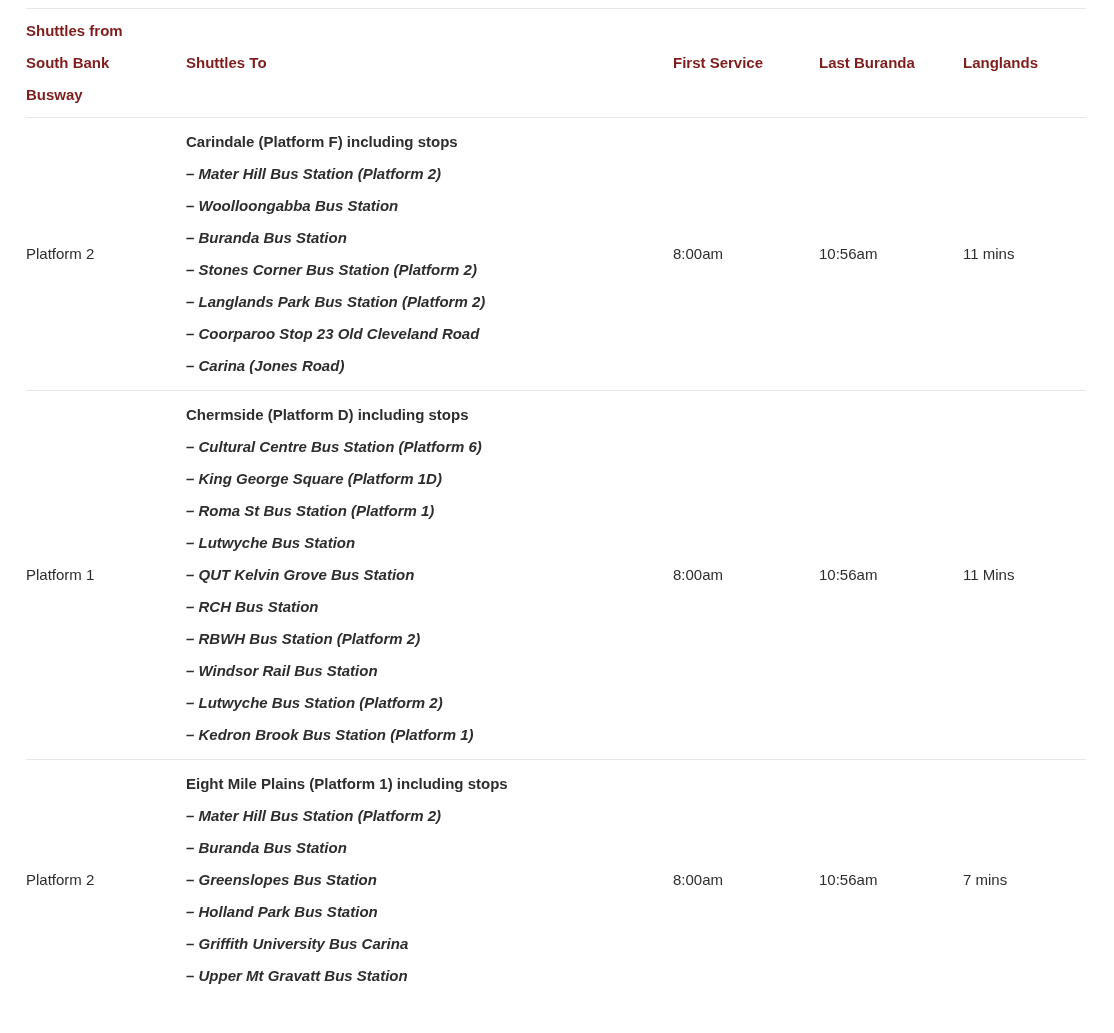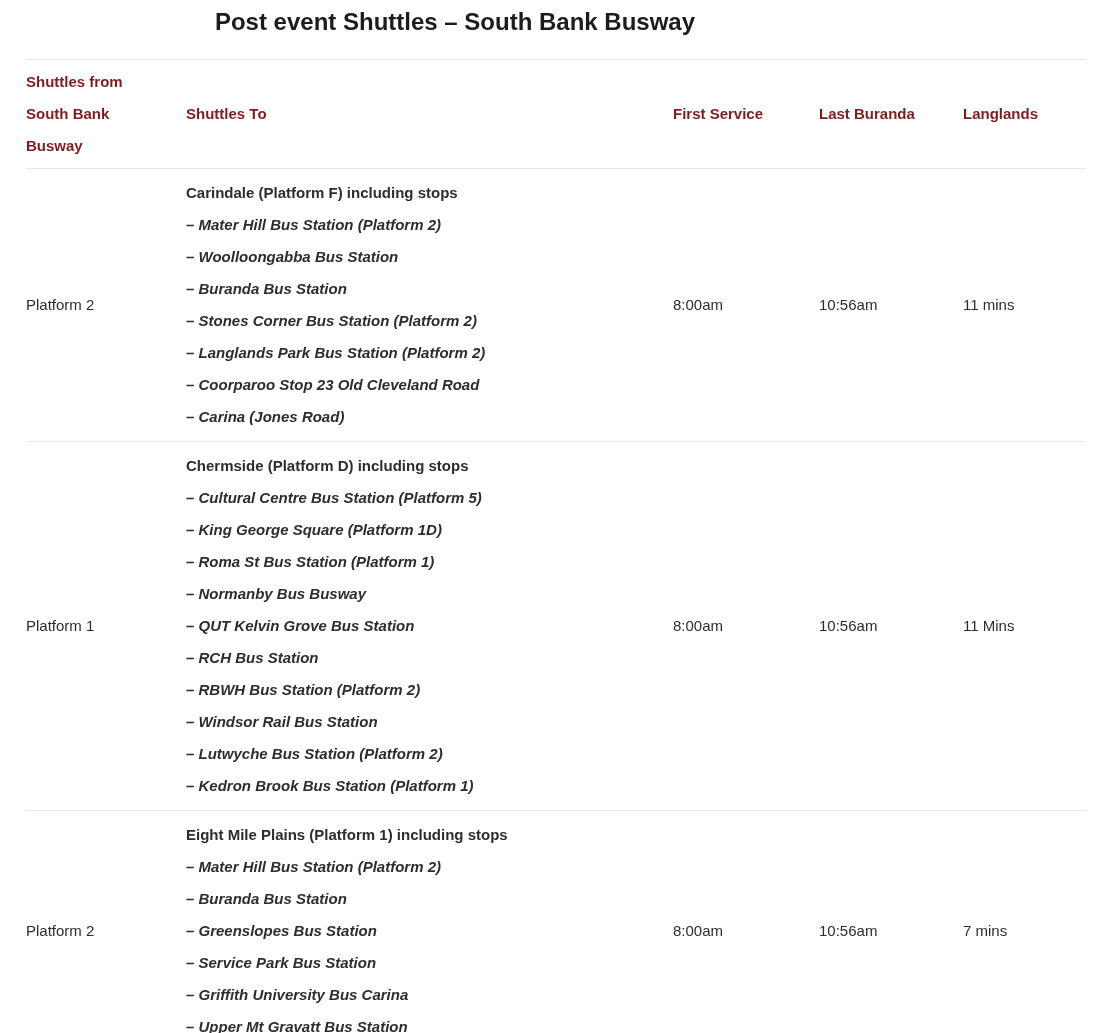--- a/index.html
+++ b/index.html
@@ -49,21 +49,20 @@
     padding: 8px 0;
   }
   .shuttle-table td p { margin: 0; }
   .dest-heading { font-weight: 700; }
   .stop { font-weight: 700; font-style: italic; }
 </style>
 </head>
 <body>
 
 <div class="page">
-  <h1 class="page-title">Post event Shuttles – South Bank Busway</h1>
 
   <table class="shuttle-table">
     <colgroup>
       <col style="width:160px">
       <col style="width:487px">
       <col style="width:146px">
       <col style="width:144px">
       <col style="width:123px">
     </colgroup>
     <thead>
@@ -91,43 +90,43 @@
             <p class="stop">– Carina (Jones Road)</p>
           </td>
           <td class="col-first">8:00am</td>
           <td class="col-last">10:56am</td>
           <td class="col-freq">11 mins</td>
         </tr>
         <tr>
           <td class="col-from">Platform 1</td>
           <td class="col-to">
             <p class="dest-heading">Chermside (Platform D) including stops</p>
-            <p class="stop">– Cultural Centre Bus Station (Platform 5)</p>
+            <p class="stop">– Cultural Centre Bus Station (Platform 6)</p>
             <p class="stop">– King George Square (Platform 1D)</p>
             <p class="stop">– Roma St Bus Station (Platform 1)</p>
-            <p class="stop">– Normanby Bus Busway</p>
+            <p class="stop">– Lutwyche Bus Station</p>
             <p class="stop">– QUT Kelvin Grove Bus Station</p>
             <p class="stop">– RCH Bus Station</p>
             <p class="stop">– RBWH Bus Station (Platform 2)</p>
             <p class="stop">– Windsor Rail Bus Station</p>
             <p class="stop">– Lutwyche Bus Station (Platform 2)</p>
             <p class="stop">– Kedron Brook Bus Station (Platform 1)</p>
           </td>
           <td class="col-first">8:00am</td>
           <td class="col-last">10:56am</td>
           <td class="col-freq">11 Mins</td>
         </tr>
         <tr>
           <td class="col-from">Platform 2</td>
           <td class="col-to">
             <p class="dest-heading">Eight Mile Plains (Platform 1) including stops</p>
             <p class="stop">– Mater Hill Bus Station (Platform 2)</p>
             <p class="stop">– Buranda Bus Station</p>
             <p class="stop">– Greenslopes Bus Station</p>
-            <p class="stop">– Service Park Bus Station</p>
+            <p class="stop">– Holland Park Bus Station</p>
             <p class="stop">– Griffith University Bus Carina</p>
             <p class="stop">– Upper Mt Gravatt Bus Station</p>
           </td>
           <td class="col-first">8:00am</td>
           <td class="col-last">10:56am</td>
           <td class="col-freq">7 mins</td>
         </tr>
       </tbody>
   </table>
 </div>

